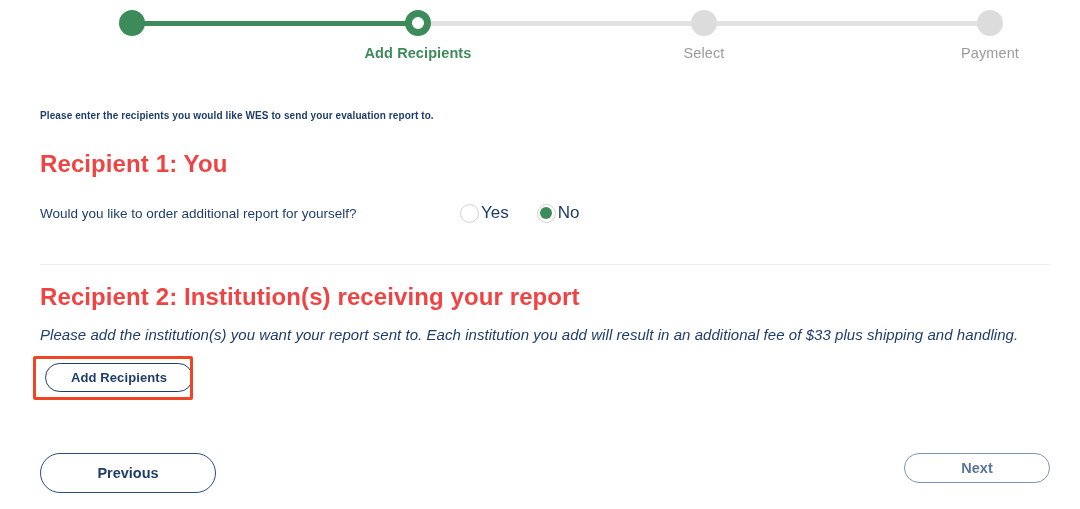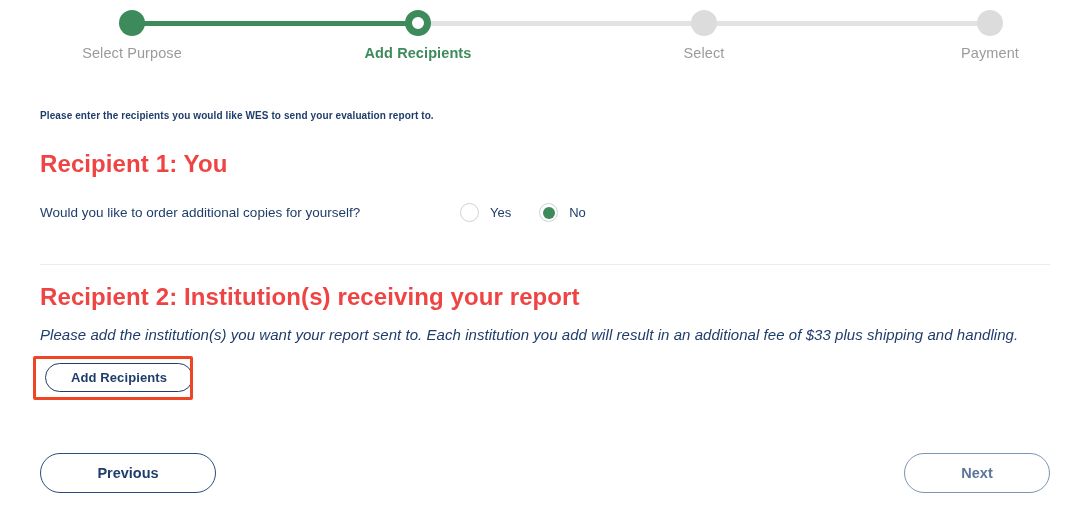--- a/index.html
+++ b/index.html
@@ -137,23 +137,23 @@
   }
   .radio-mark.selected::after {
     content: "";
     display: block;
     width: 12px;
     height: 12px;
     border-radius: 50%;
     background: #3d8b5b;
   }
   .radio-text {
-    font-size: 13px;
-    color: #1f3d6b;
-    margin-left: 11px;
+    font-size: 17px;
+    color: #1f3d6b;
+    margin-left: 2px;
   }
   .opt-no {
     margin-left: 28px;
   }
 
   .divider {
     position: absolute;
     top: 264px;
     left: 0;
     width: 1010px;
@@ -216,36 +216,35 @@
     height: 40px;
     border: 1.7px solid #2a4d7d;
     color: #1f3d6b;
     font-size: 14.5px;
   }
   #next-button {
     position: absolute;
     top: 453px;
     left: 864px;
     width: 146px;
-    height: 40px;
+    height: 30px;
     border: 1.7px solid #7d94b4;
     color: #5b7499;
     font-size: 14.5px;
   }
 </style>
 </head>
 <body>
 
 <div class="stepper">
   <div class="stepper-track"></div>
   <div class="stepper-track-done"></div>
 
   <div class="step" style="left:132px">
     <div class="step-dot done"></div>
-    <div class="step-label">Select Purpose</div>
   </div>
 
   <div class="step" style="left:418px">
     <div class="step-dot active"></div>
     <div class="step-label current">Add Recipients</div>
   </div>
 
   <div class="step" style="left:704px">
     <div class="step-dot todo"></div>
     <div class="step-label">Select</div>
@@ -257,21 +256,21 @@
   </div>
 </div>
 
 <div class="content">
 
   <div class="intro">Please enter the recipients you would like WES to send your evaluation report to.</div>
 
   <div class="heading-green" id="recipient1-heading">Recipient 1: You</div>
 
   <div class="radio-row">
-    <div class="radio-question">Would you like to order additional copies for yourself?</div>
+    <div class="radio-question">Would you like to order additional report for yourself?</div>
 
     <div class="radio-option">
       <span class="radio-mark"></span>
       <span class="radio-text">Yes</span>
     </div>
 
     <div class="radio-option opt-no">
       <span class="radio-mark selected"></span>
       <span class="radio-text">No</span>
     </div>

